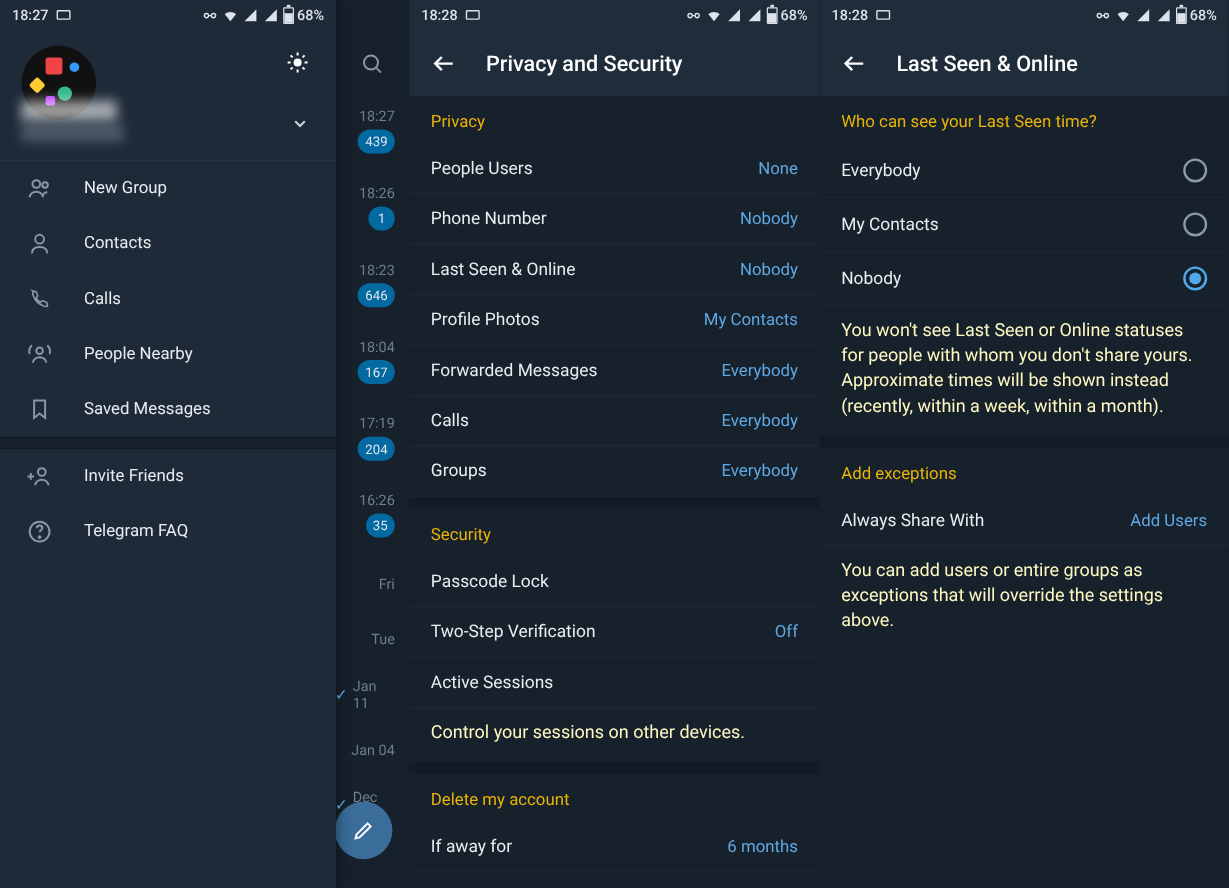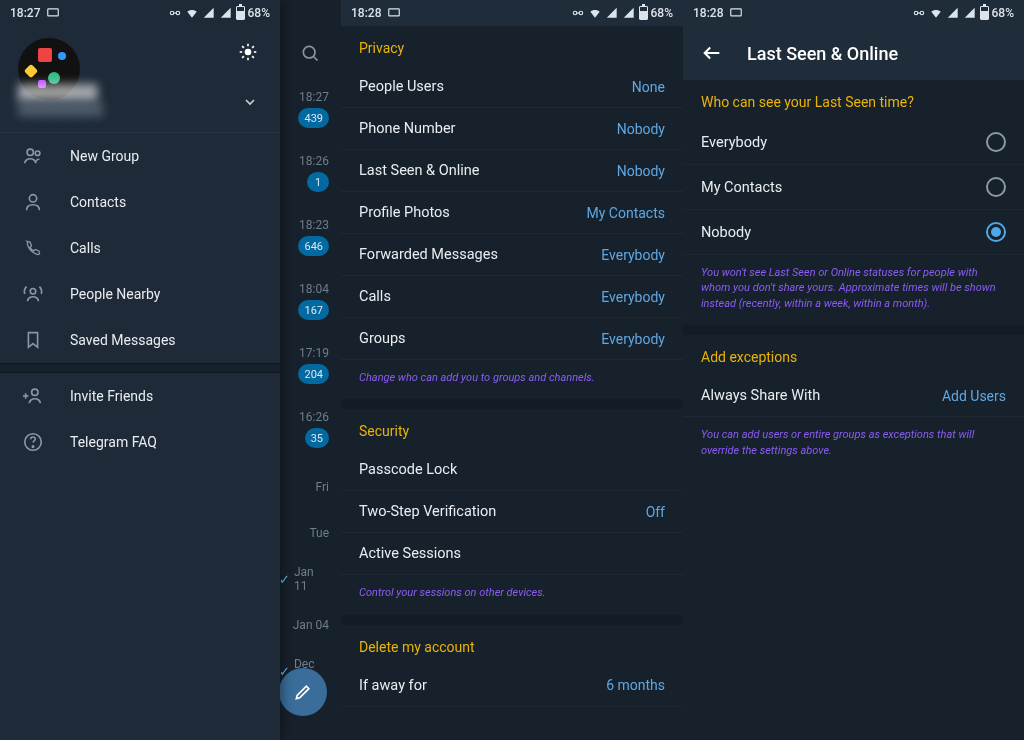--- a/index.html
+++ b/index.html
@@ -49,21 +49,21 @@
 
   
   .hdr { height: 54px; display: flex; align-items: center; gap: 24px; padding: 0 18px; background: #1f2c3a; color: #fff; font-size: 18px; font-weight: 500; }
   .back { color: #fff; }
 
   
   .sect-title { color: #eab308; font-size: 14px; padding: 14px 18px 10px; }
   .row { display: flex; align-items: center; justify-content: space-between; padding: 12px 18px; border-bottom: 1px solid rgba(255,255,255,.04); }
   .row-label { color: #e9edf1; font-size: 14.5px; }
   .row-val { color: #5fa8e4; font-size: 14px; }
-  .hint { color: #8b5cf6; font-size: 11px; padding: 10px 18px 14px; line-height: 1.4; font-style: italic; }
+  .hint { color: #fef9c3; font-size: 15px; padding: 10px 18px 14px; line-height: 1.4; }
   .gap { height: 10px; background: #131c26; }
 
   
   .radio-row { display: flex; align-items: center; justify-content: space-between; padding: 12px 18px; border-bottom: 1px solid rgba(255,255,255,.03); }
   .radio { width: 20px; height: 20px; border: 2px solid #8c99a8; border-radius: 50%; display: flex; align-items: center; justify-content: center; }
   .radio.sel { border-color: #4fa8e8; }
   .radio.sel::after { content: ""; width: 10px; height: 10px; background: #4fa8e8; border-radius: 50%; }
 
   svg { display: block; }
 </style>
@@ -275,20 +275,29 @@
     <svg class="sb-icon" viewBox="0 0 24 24" fill="#dce3ea">
         <path d="M3 20L20 3v17z"></path>
       </svg>
     <span class="battery">
         <span class="batt-shell">
           <span class="batt-fill"></span>
         </span>
         <span>68%</span>
       </span>
   </div>
+  <div class="hdr">
+    <span class="back">
+      <svg width="22" height="22" viewBox="0 0 24 24" fill="none" stroke="#fff" stroke-width="2.2">
+          <line x1="20" y1="12" x2="4" y2="12"></line>
+          <polyline points="10 18 4 12 10 6"></polyline>
+        </svg>
+    </span>
+    <span>Privacy and Security</span>
+  </div>
 
   <div class="sect-title">Privacy</div>
   <div class="row">
       <span class="row-label">People Users</span>
       <span class="row-val">None</span>
     </div>
   <div class="row">
       <span class="row-label">Phone Number</span>
       <span class="row-val">Nobody</span>
     </div>
@@ -305,21 +314,20 @@
       <span class="row-val">Everybody</span>
     </div>
   <div class="row">
       <span class="row-label">Calls</span>
       <span class="row-val">Everybody</span>
     </div>
   <div class="row">
       <span class="row-label">Groups</span>
       <span class="row-val">Everybody</span>
     </div>
-  <div class="hint">Change who can add you to groups and channels.</div>
   <div class="gap"></div>
 
   <div class="sect-title">Security</div>
   <div class="row">
       <span class="row-label">Passcode Lock</span>
     </div>
   <div class="row">
       <span class="row-label">Two-Step Verification</span>
       <span class="row-val">Off</span>
     </div>

